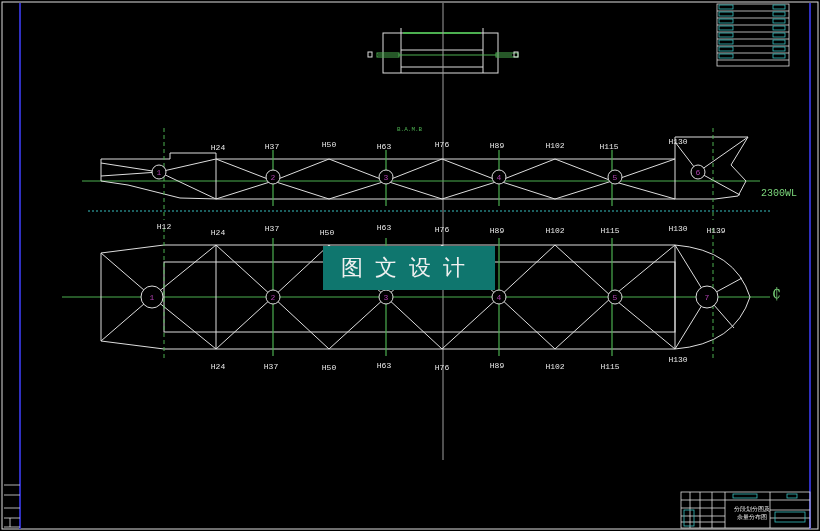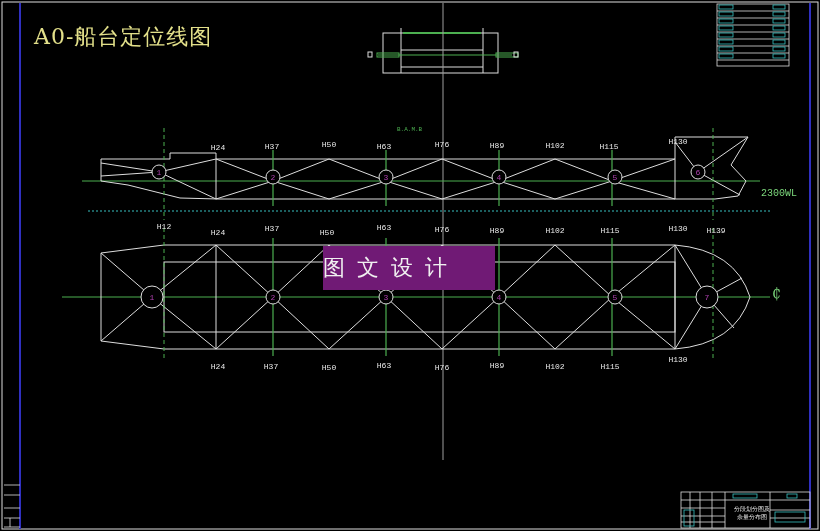--- a/index.html
+++ b/index.html
@@ -1,21 +1,21 @@
 <!DOCTYPE html>
 <html><head>
 <meta charset="utf-8">
 <style>
   html,body{margin:0;padding:0;background:#000;}
   body{width:820px;height:531px;overflow:hidden;position:relative;font-family:"DejaVu Sans",sans-serif;}
   #frame{position:absolute;left:0;top:0;width:820px;height:531px;background:#000;}
   svg{position:absolute;left:0;top:0;}
   .lbl{fill:#e8e8e8;font-family:"Liberation Mono",monospace;font-size:8px;}
   #title{position:absolute;left:34px;top:22px;color:#e3e08a;font-family:"DejaVu Serif",serif;font-size:22px;letter-spacing:1px;}
-  #watermark{position:absolute;left:323px;top:246px;width:172px;height:44px;background:#701a75;color:#f0f0f0;font-family:"DejaVu Serif",serif;font-size:22px;letter-spacing:12px;text-align:left;line-height:44px;}
+  #watermark{position:absolute;left:323px;top:246px;width:172px;height:44px;background:#0f766e;color:#f0f0f0;font-family:"DejaVu Serif",serif;font-size:22px;letter-spacing:12px;text-align:center;line-height:44px;}
   #wl{position:absolute;left:761px;top:172px;color:#7cd87c;font-family:"Liberation Mono",monospace;font-size:10px;margin-top:16px;}
   #cl{position:absolute;left:772px;top:285px;color:#7cd87c;font-family:"DejaVu Serif",serif;font-size:14px;}
   #tb-text{position:absolute;left:727px;top:505px;color:#e8e8e8;font-size:6px;line-height:8px;width:50px;text-align:center;}
 </style>
 </head>
 <body>
 
 <div id="frame">
 <svg width="820" height="531" viewBox="0 0 820 531">
 
@@ -225,21 +225,20 @@
       <text x="384" y="368">H63</text>
       <text x="442" y="370">H76</text>
       <text x="497" y="368">H89</text>
       <text x="555" y="369">H102</text>
       <text x="610" y="369">H115</text>
       <text x="678" y="362">H130</text>
     </g>
   </g>
 </svg>
 
-<div id="title">A0-船台定位线图</div>
 <div id="wl">2300WL</div>
 <div id="cl">₵</div>
 <div id="watermark">图文设计</div>
 <div id="tb-text">
   <div>分段划分图及</div>
   <div>余量分布图</div>
 </div>
 </div>
 
 </body></html>

